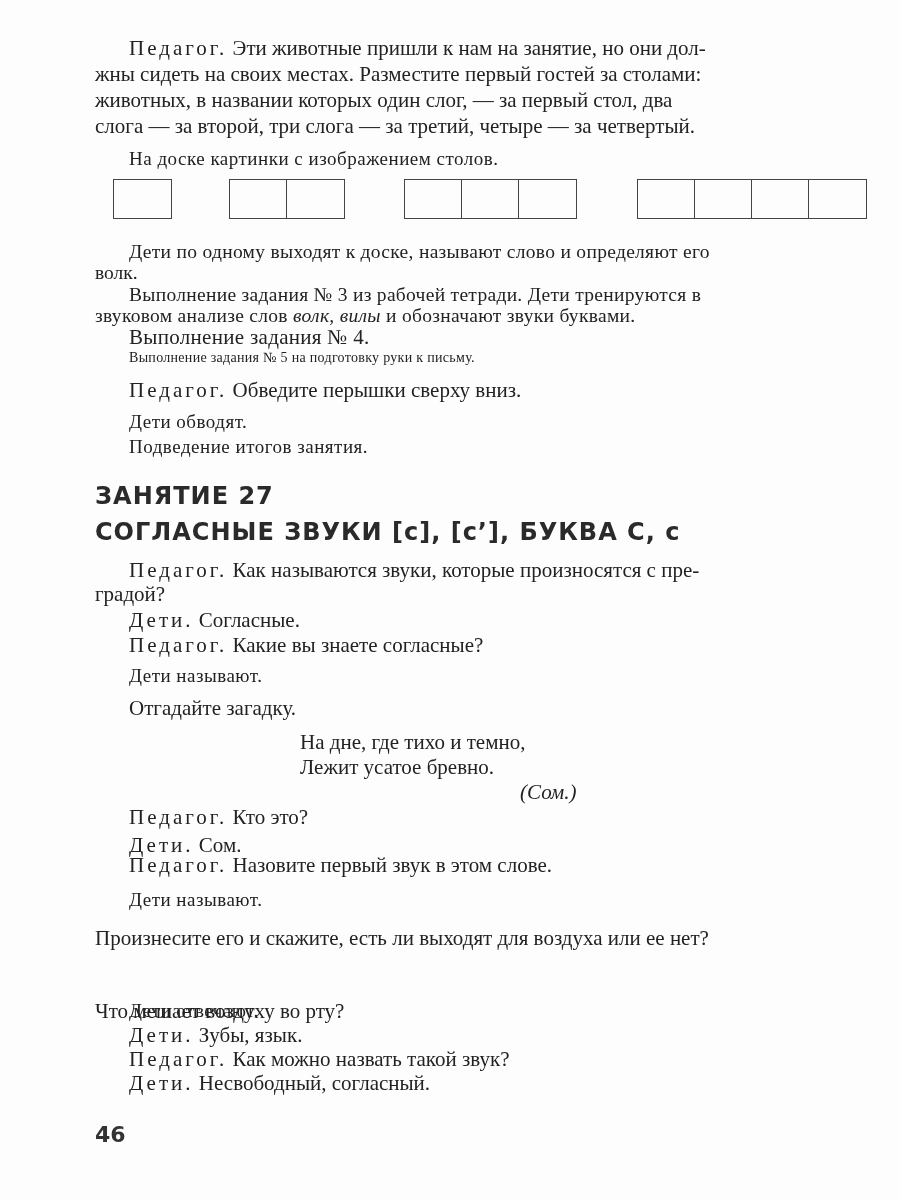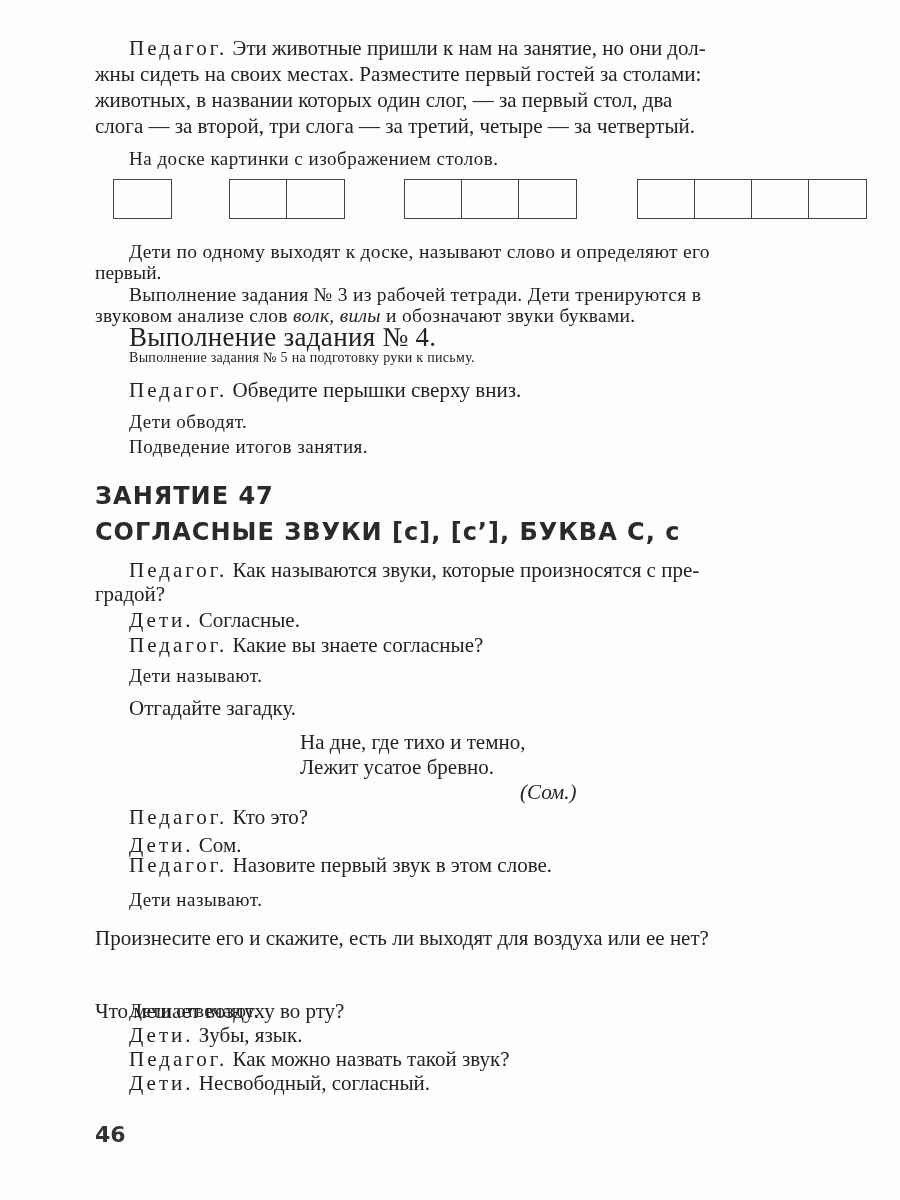--- a/index.html
+++ b/index.html
@@ -47,31 +47,31 @@
       </div>
     <div class="box" style="left:524px">
         <div class="cell"></div>
         <div class="cell"></div>
         <div class="cell"></div>
         <div class="cell"></div>
       </div>
   </div>
 
   <div class="ln ind" style="top:240px; font-size:19.5px; letter-spacing:0.3px">Дети по одному выходят к доске, называют слово и определяют его</div>
-  <div class="ln" style="top:261px; font-size:19.5px">первый.</div>
+  <div class="ln" style="top:261px; font-size:19.5px">волк.</div>
   <div class="ln ind" style="top:283px; font-size:19.5px; letter-spacing:0.3px">Выполнение задания № 3 из рабочей тетради. Дети тренируются в</div>
   <div class="ln" style="top:304px; font-size:19.5px; letter-spacing:0.3px"><span>звуковом анализе слов </span><i>волк, вилы</i><span> и обозначают звуки буквами.</span></div>
-  <div class="ln ind" style="top:325px; font-size:27px; letter-spacing:0.3px">Выполнение задания № 4.</div>
+  <div class="ln ind" style="top:325px; font-size:21px; letter-spacing:0.3px">Выполнение задания № 4.</div>
   <div class="ln ind" style="top:346px; font-size:14px; letter-spacing:0.3px">Выполнение задания № 5 на подготовку руки к письму.</div>
 
   <div class="ln ind" style="top:378px"><span class="sp">Педагог.</span><span> Обведите перышки сверху вниз.</span></div>
   <div class="ln ind" style="top:410px; font-size:19px; letter-spacing:0.5px">Дети обводят.</div>
   <div class="ln ind" style="top:435px; font-size:19px; letter-spacing:0.5px">Подведение итогов занятия.</div>
 
-  <div class="h" style="top:482px">ЗАНЯТИЕ 47</div>
+  <div class="h" style="top:482px">ЗАНЯТИЕ 27</div>
   <div class="h" style="top:518px"><span>СОГЛАСНЫЕ ЗВУКИ [с], [с’], БУКВА </span><span class="it">С, с</span></div>
 
   <div class="ln ind" style="top:558px"><span class="sp">Педагог.</span><span> Как называются звуки, которые произносятся с пре-</span></div>
   <div class="ln" style="top:582px">градой?</div>
   <div class="ln ind" style="top:608px"><span class="sp">Дети.</span><span> Согласные.</span></div>
   <div class="ln ind" style="top:633px"><span class="sp">Педагог.</span><span> Какие вы знаете согласные?</span></div>
   <div class="ln ind" style="top:664px; font-size:19px; letter-spacing:0.5px">Дети называют.</div>
   <div class="ln ind" style="top:696px">Отгадайте загадку.</div>
 
   <div class="ln" style="top:730px; left:205px">На дне, где тихо и темно,</div>

